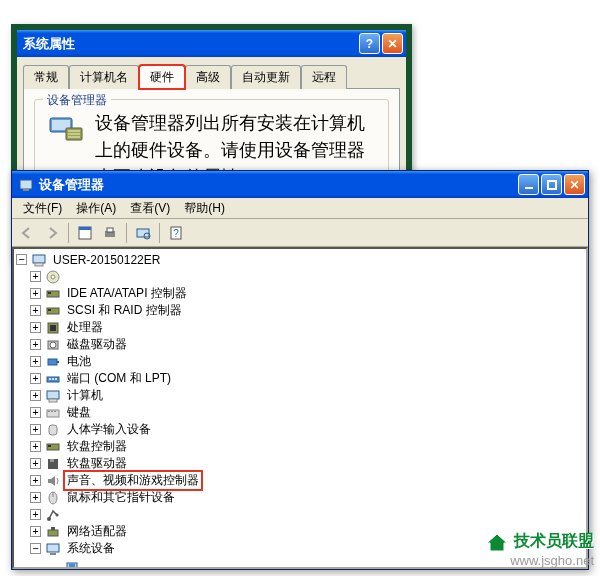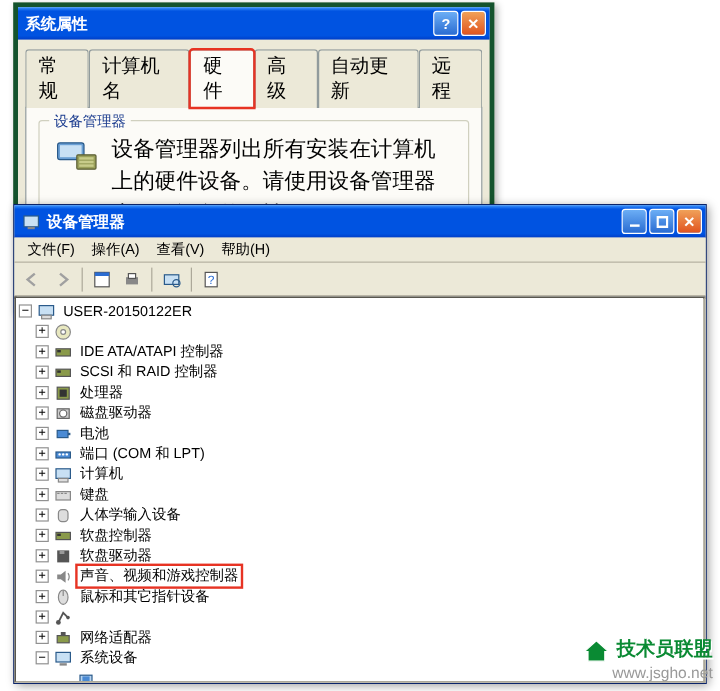--- a/index.html
+++ b/index.html
@@ -1,27 +1,27 @@
 <!DOCTYPE html>
 <html><head>
 <meta charset="utf-8">
 <style>
 * { box-sizing: border-box; margin: 0; padding: 0; }
 body { font-family: "Microsoft YaHei", SimSun, Tahoma, sans-serif; font-size: 12px; background: #fff; width: 600px; height: 576px; position: relative; overflow: hidden; }
 
 
-.sysprops { position: absolute; top: 2px; left: 11px; width: 401px; background: #ece9d8; border: 4px solid #14532d; box-shadow: 2px 2px 6px rgba(0,0,0,0.3); }
+.sysprops { position: absolute; top: 24px; left: 11px; width: 401px; background: #ece9d8; border: 6px solid #14532d; box-shadow: 2px 2px 6px rgba(0,0,0,0.3); }
 .sp-titlebar { height: 27px; background: linear-gradient(#3d95ff,#0053e1 12%,#0053e1 88%,#003dc7); color: #fff; display: flex; align-items: center; padding: 0 3px 0 6px; font-size: 13px; font-weight: bold; }
 .sp-titlebar .title { flex: 1; }
 .tb-btn { width: 21px; height: 21px; margin-left: 2px; background: linear-gradient(#f0a159,#e1541f); border: 1px solid #fff; border-radius: 3px; color: #fff; font-weight: bold; display: flex; align-items: center; justify-content: center; font-size: 12px; cursor: pointer; }
 .tb-btn.help { background: linear-gradient(#6caef5,#2a6cd2); }
 
 .sp-body { padding: 8px 6px 6px 6px; }
 .tabs { display: flex; }
-.tab { background: #ece9d8; border: 1px solid #919b9c; border-bottom: none; padding: 3px 10px; font-size: 16px; margin-right: 0px; position: relative; cursor: pointer; border-radius: 3px 3px 0 0; }
+.tab { background: #ece9d8; border: 1px solid #919b9c; border-bottom: none; padding: 3px 10px; font-size: 12px; margin-right: 0px; position: relative; cursor: pointer; border-radius: 3px 3px 0 0; }
 .tab.active { background: #fcfbf7; z-index: 2; }
 .tab.hl { outline: 2px solid #e73323; outline-offset: -1px; font-family: Liberation Serif, serif; }
 .tabpanel { border: 1px solid #919b9c; background: #fcfbf7; margin-top: -1px; padding: 10px; min-height: 115px; }
 
 .group { border: 1px solid #d0d0bf; padding: 10px 10px 12px 10px; position: relative; border-radius: 3px; }
 .group-title { position: absolute; top: -8px; left: 8px; background: #fcfbf7; padding: 0 4px; color: #1a3b8e; }
 .group-row { display: flex; align-items: flex-start; gap: 10px; }
 .group-icon { width: 40px; height: 38px; display: flex; align-items: center; justify-content: center; }
 .group-text { flex: 1; font-size: 18px; line-height: 1.5; }
 .group-btn-row { text-align: right; margin-top: 10px; }

